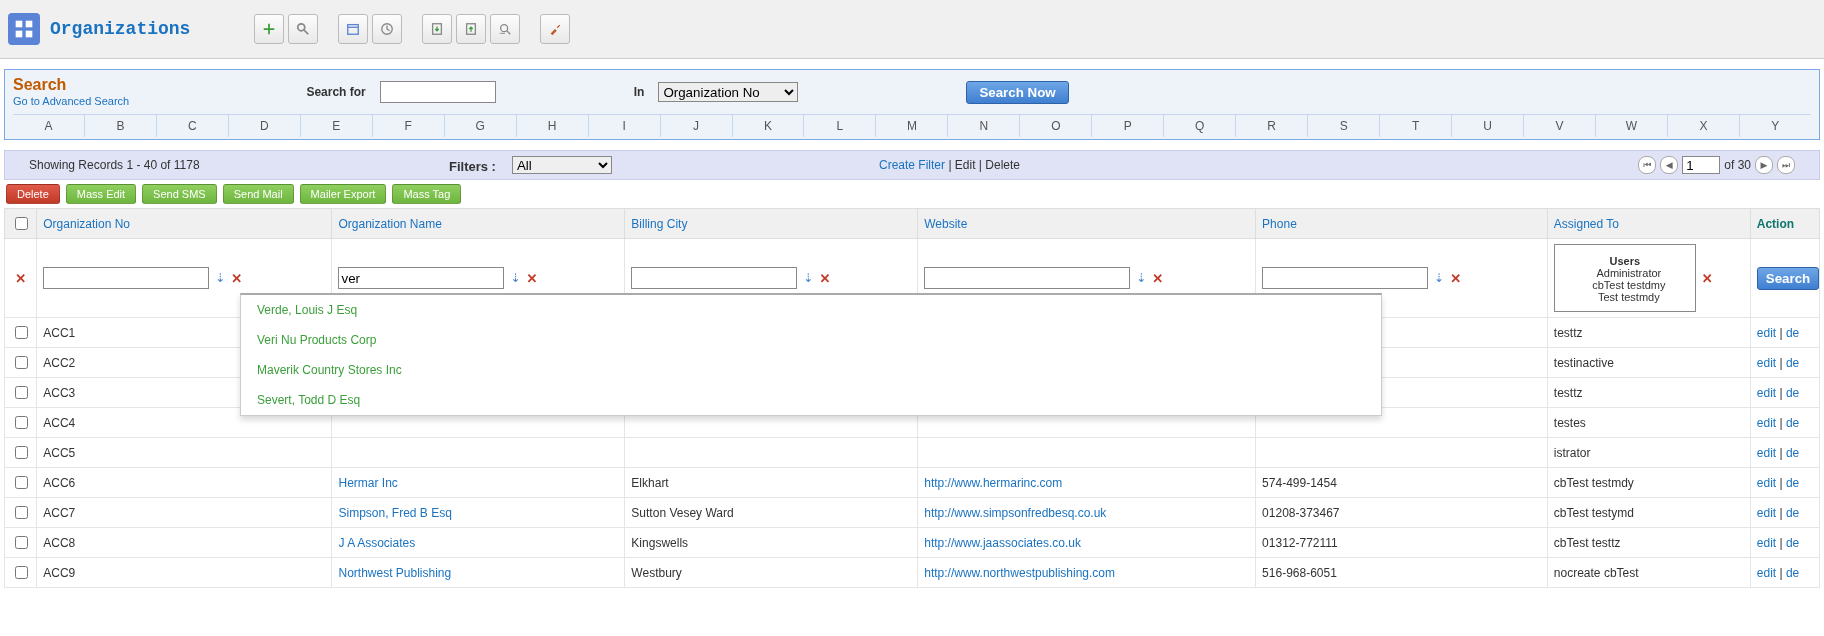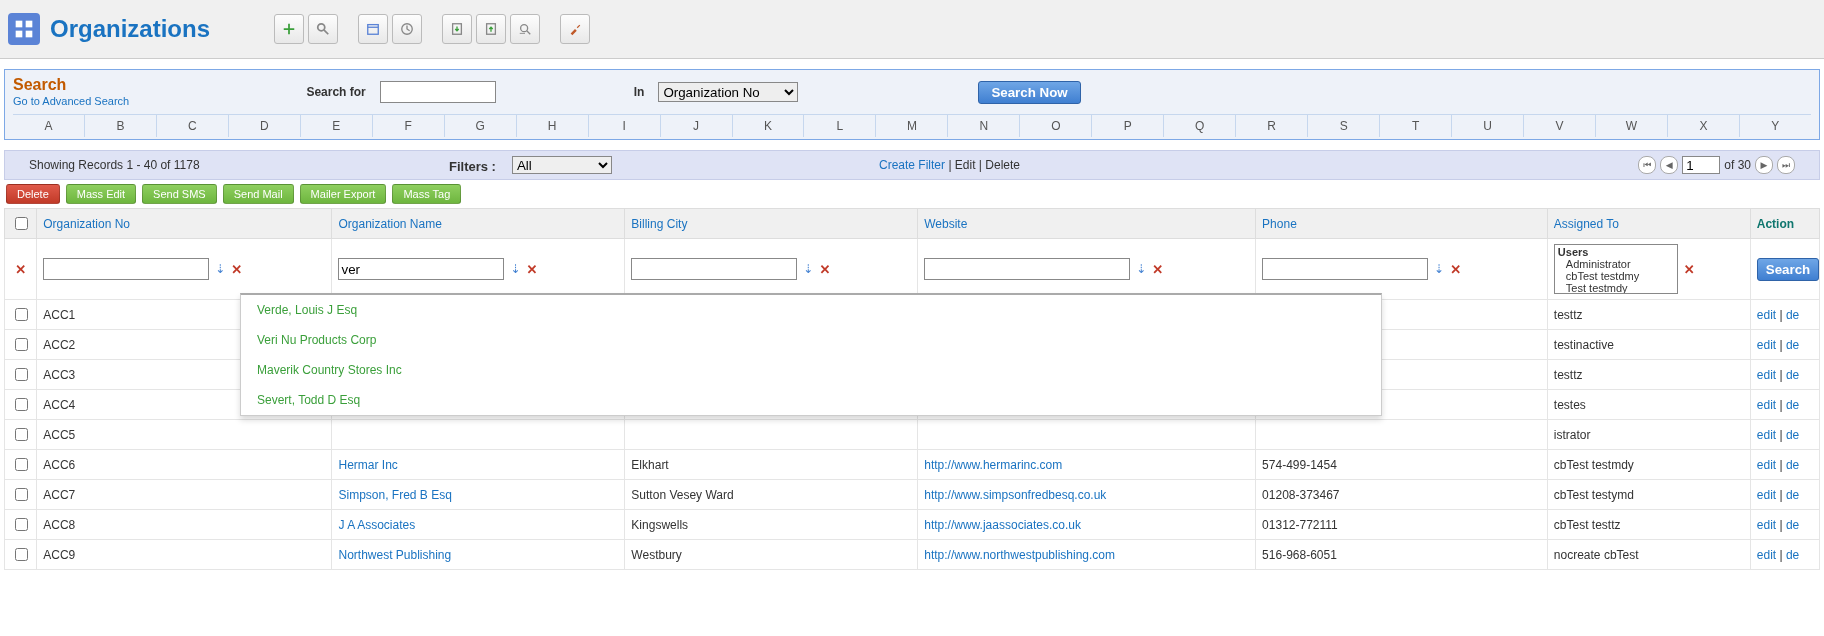--- a/index.html
+++ b/index.html
@@ -1,31 +1,31 @@
 <!DOCTYPE html>
 <html><head>
 <meta charset="utf-8">
 <style>
   html,body{margin:0;padding:0;font-family:Arial,Helvetica,sans-serif;font-size:12px;color:#333;background:#fff;width:1824px;}
   a{color:#1a73c1;text-decoration:none;}
   .topbar{background:#f0f0f0;border-bottom:1px solid #ccc;height:58px;display:flex;align-items:center;padding:0 8px;}
   .mod-icon{width:32px;height:32px;background:#5b83d6;border-radius:4px;display:flex;align-items:center;justify-content:center;margin-right:10px;}
   .mod-icon svg{width:20px;height:20px;fill:#fff;}
-  .mod-title{color:#1a73c1;font-size:24px;font-weight:bold;margin-right:64px;}
+  .mod-title{color:#1a73c1;font-size:18px;font-weight:bold;margin-right:64px;font-family:Liberation Mono, monospace;}
   .tool-group{display:flex;gap:4px;margin-right:20px;}
   .tool-btn{width:28px;height:28px;border:1px solid #bbb;border-radius:3px;background:linear-gradient(#fdfdfd,#e8e8e8);display:flex;align-items:center;justify-content:center;cursor:pointer;}
   .tool-btn svg{width:14px;height:14px;}
   .search-panel{margin:10px 4px 0 4px;border:1px solid #7da8e6;background:#eef2f9;padding:6px 8px 2px 8px;}
   .search-head{display:flex;align-items:center;}
   .search-title{color:#c25a00;font-size:16px;font-weight:bold;margin-right:200px;}
   .search-row{display:flex;align-items:center;gap:14px;}
   .search-row label{font-weight:bold;}
   .search-row input[type=text]{width:110px;height:18px;border:1px solid #888;}
   .search-row select{width:140px;height:20px;border:1px solid #888;background:#eee;}
-  .search-now{background:linear-gradient(#6fa6e6,#3f7fd1);color:#fff;border:1px solid #2f63a8;padding:3px 12px;border-radius:3px;cursor:pointer;font-weight:bold;margin-left:12px;}
+  .search-now{background:linear-gradient(#6fa6e6,#3f7fd1);color:#fff;border:1px solid #2f63a8;padding:3px 12px;border-radius:3px;cursor:pointer;font-weight:bold;}
   .adv-link{font-size:11px;color:#1a73c1;}
   .alpha-row{display:flex;margin-top:6px;border-top:1px solid #c6d7ee;}
   .alpha-cell{flex:1;text-align:center;padding:4px 0;border-right:1px solid #c6d7ee;color:#555;cursor:pointer;font-size:12px;}
   .alpha-cell:last-child{border-right:none;}
   .list-info{background:#dfe3f5;padding:5px 24px;display:flex;align-items:center;border:1px solid #c7cde8;margin:10px 4px 0 4px;}
   .list-left{flex:0 0 420px;}
   .list-center{flex:0 0 430px;display:flex;align-items:flex-end;gap:16px;}
   .list-center strong{font-size:13px;}
   .list-center select{width:100px;height:18px;border:1px solid #888;}
   .list-links{flex:0 0 350px;text-align:left;}
@@ -39,21 +39,21 @@
   .act-green{background:linear-gradient(#8fcf5f,#6eb63f);}
   table.grid{width:calc(100% - 8px);margin:0 4px;border-collapse:collapse;table-layout:fixed;}
   table.grid th{background:#f0f0f0;border:1px solid #ddd;padding:5px 6px;text-align:left;font-weight:normal;color:#1a73c1;}
   table.grid th.sel,table.grid td.sel{width:22px;text-align:center;}
   table.grid td{border:1px solid #e5e5e5;padding:5px 6px;vertical-align:middle;white-space:nowrap;overflow:hidden;}
   .filter-row input[type=text]{width:160px;height:18px;border:1px solid #888;}
   .filter-row td{background:#fff;}
   .filt-cell{display:flex;align-items:center;gap:6px;}
   .sort-icon{color:#3f7fd1;cursor:pointer;}
   .clear-x{color:#c13a28;font-weight:bold;cursor:pointer;font-size:13px;}
-  .assigned-box{border:1px solid #888;width:120px;height:46px;overflow-y:scroll;padding:1px;font-size:11px;}
+  .assigned-box{border:1px solid #888;width:120px;height:46px;overflow-y:scroll;padding:10px;font-size:11px;text-align:center;}
   .assigned-box .grp{font-weight:bold;padding:0 2px;}
   .assigned-box .opt{padding:0 2px 0 10px;}
   .search-col-btn{background:linear-gradient(#6fa6e6,#3f7fd1);color:#fff;border:1px solid #2f63a8;padding:3px 8px;border-radius:3px;cursor:pointer;font-weight:bold;}
   .cell-link{color:#1a73c1;}
   .row-actions a{color:#1a73c1;}
   .autocomplete{position:absolute;background:#fff;border:1px solid #ccc;border-top:2px solid #aaa;width:1140px;box-shadow:0 4px 6px rgba(0,0,0,0.15);}
   .autocomplete .ac-item{padding:8px 16px;color:#3a9f3a;cursor:pointer;font-size:12px;}
   col.c-sel{width:28px;} col.c-org{width:256px;} col.c-name{width:254px;} col.c-city{width:254px;}
   col.c-web{width:293px;} col.c-phone{width:253px;} col.c-assign{width:176px;} col.c-action{width:60px;}
 </style>

